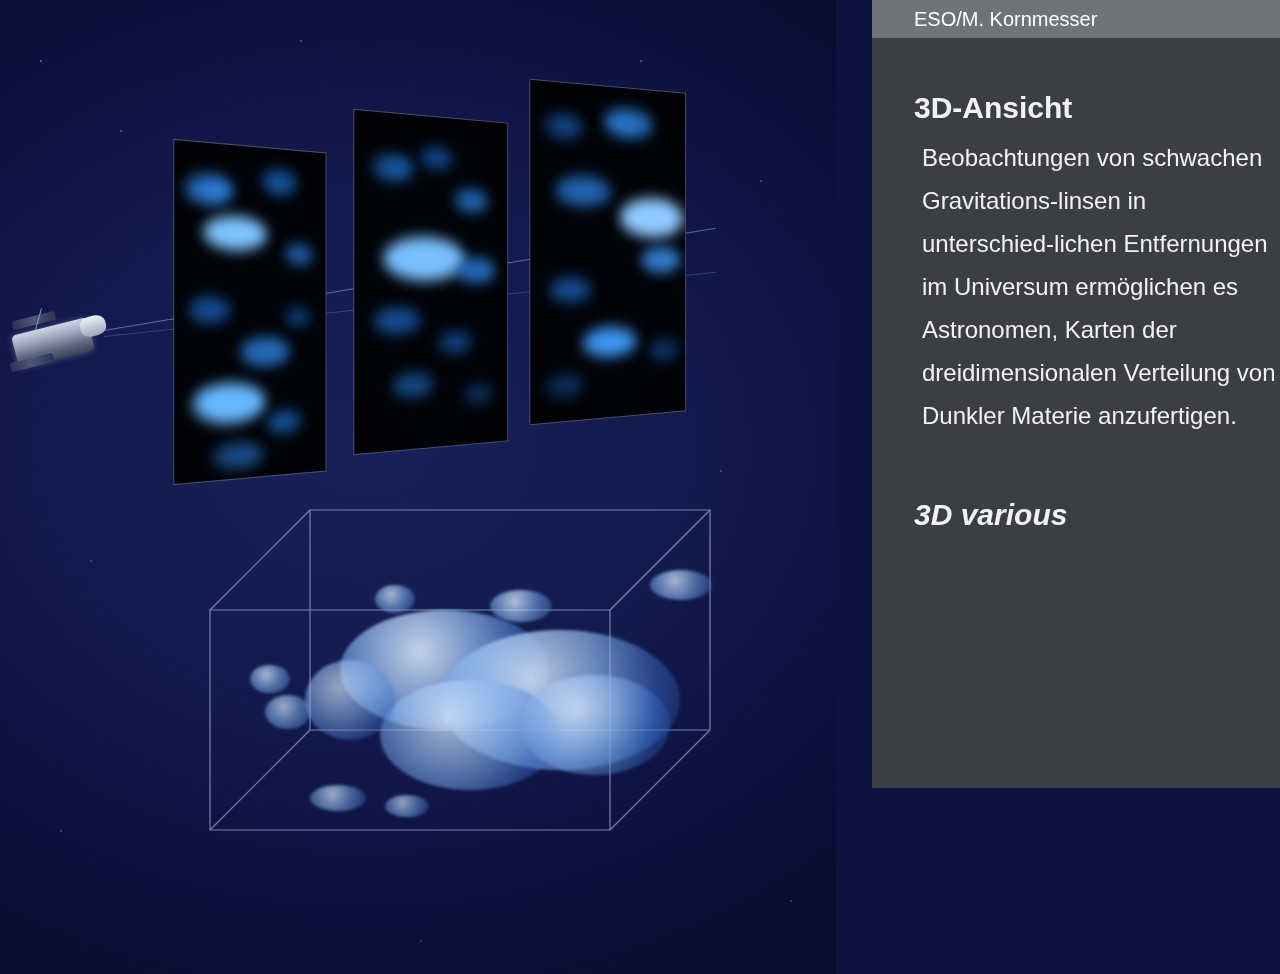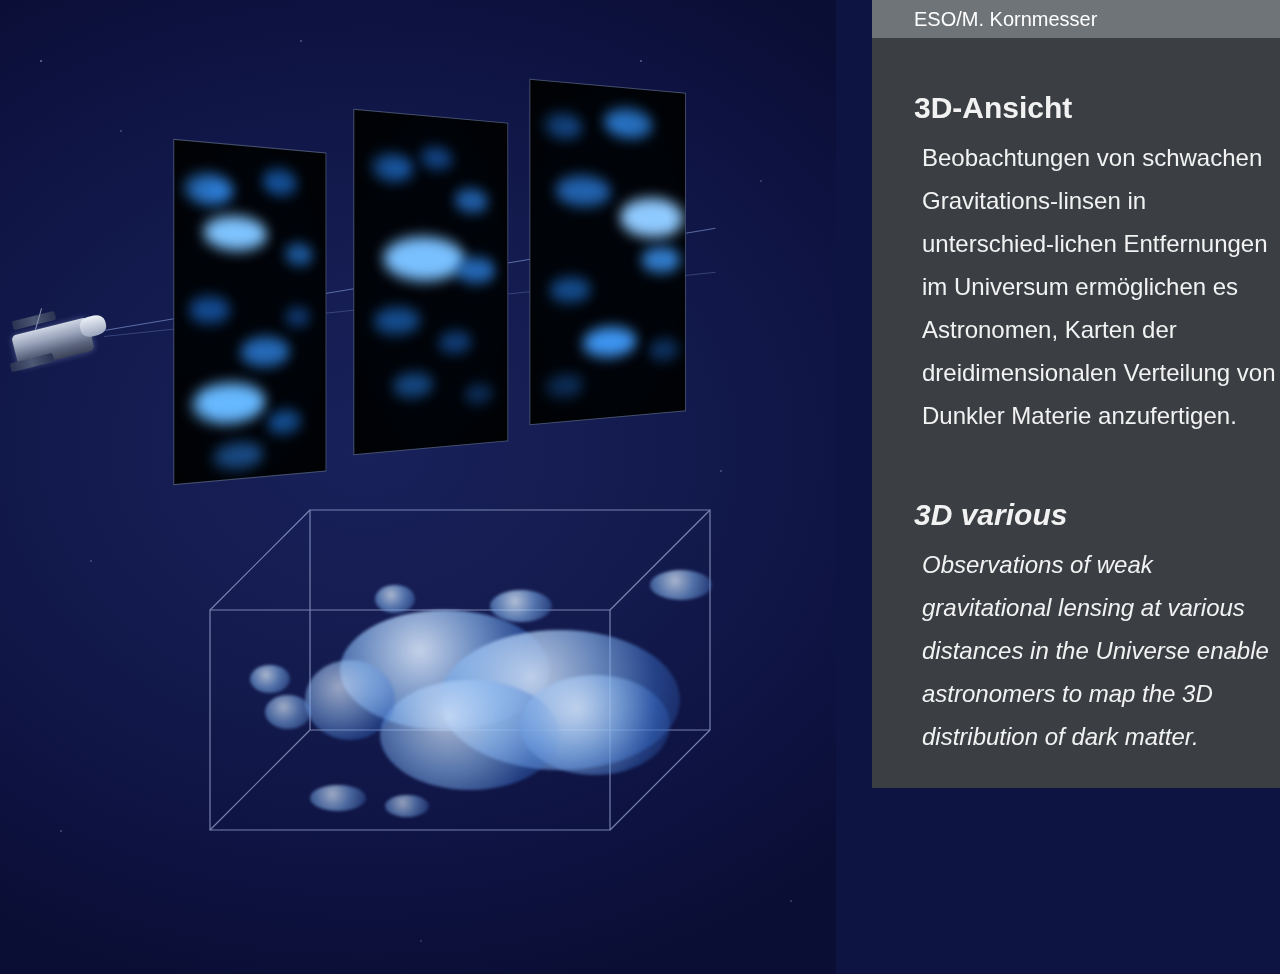--- a/index.html
+++ b/index.html
@@ -281,18 +281,17 @@
 
     <div id="credit">ESO/M. Kornmesser</div>
 
     <div id="caption">
       <div class="block-de">
         <p class="cap-title">3D-Ansicht</p>
         <p class="cap-body">Beobachtungen von schwachen Gravitations-linsen in unterschied-lichen Entfernungen im Universum ermöglichen es Astronomen, Karten der dreidimensionalen Verteilung von Dunkler Materie anzufertigen.</p>
       </div>
       <div class="block-en">
         <p class="cap-title">3D various</p>
-        <p class="cap-body">Observations of weak gravitational lensing at various distances in the Universe enable astronomers to map the 3D distribution of dark matter.</p>
       </div>
     </div>
   </div>
 
 </div>
 
 </body></html>

